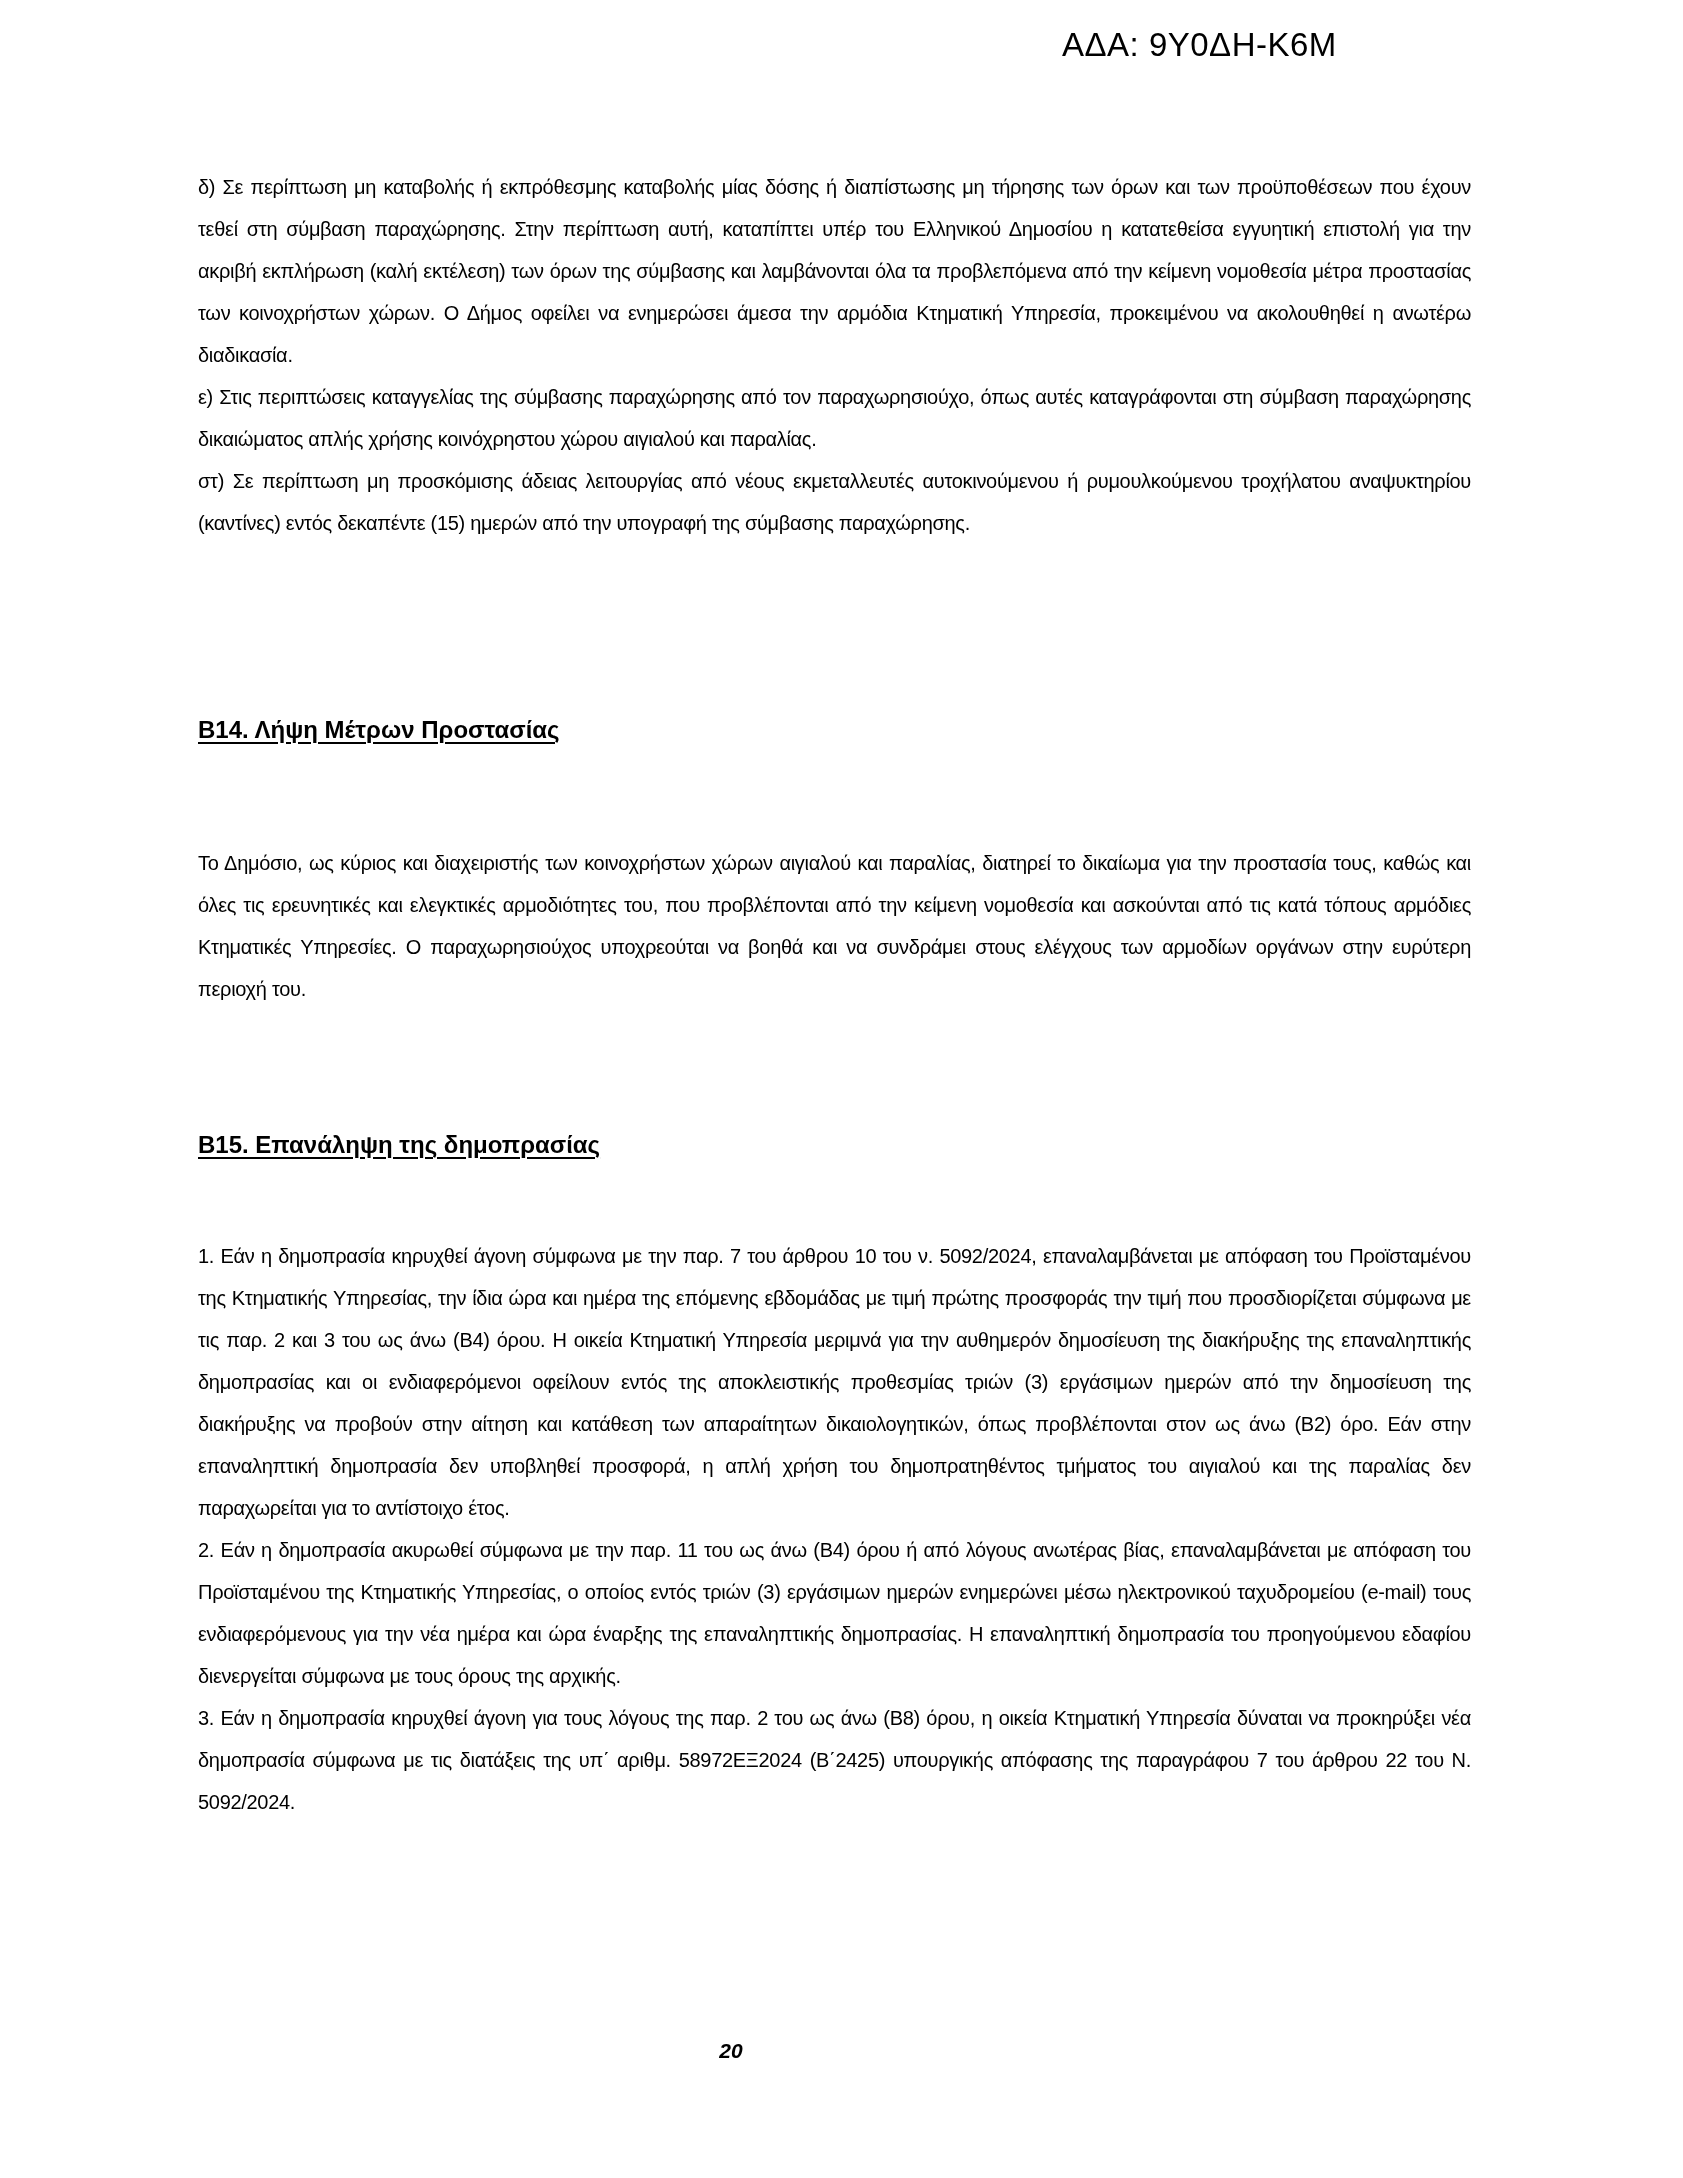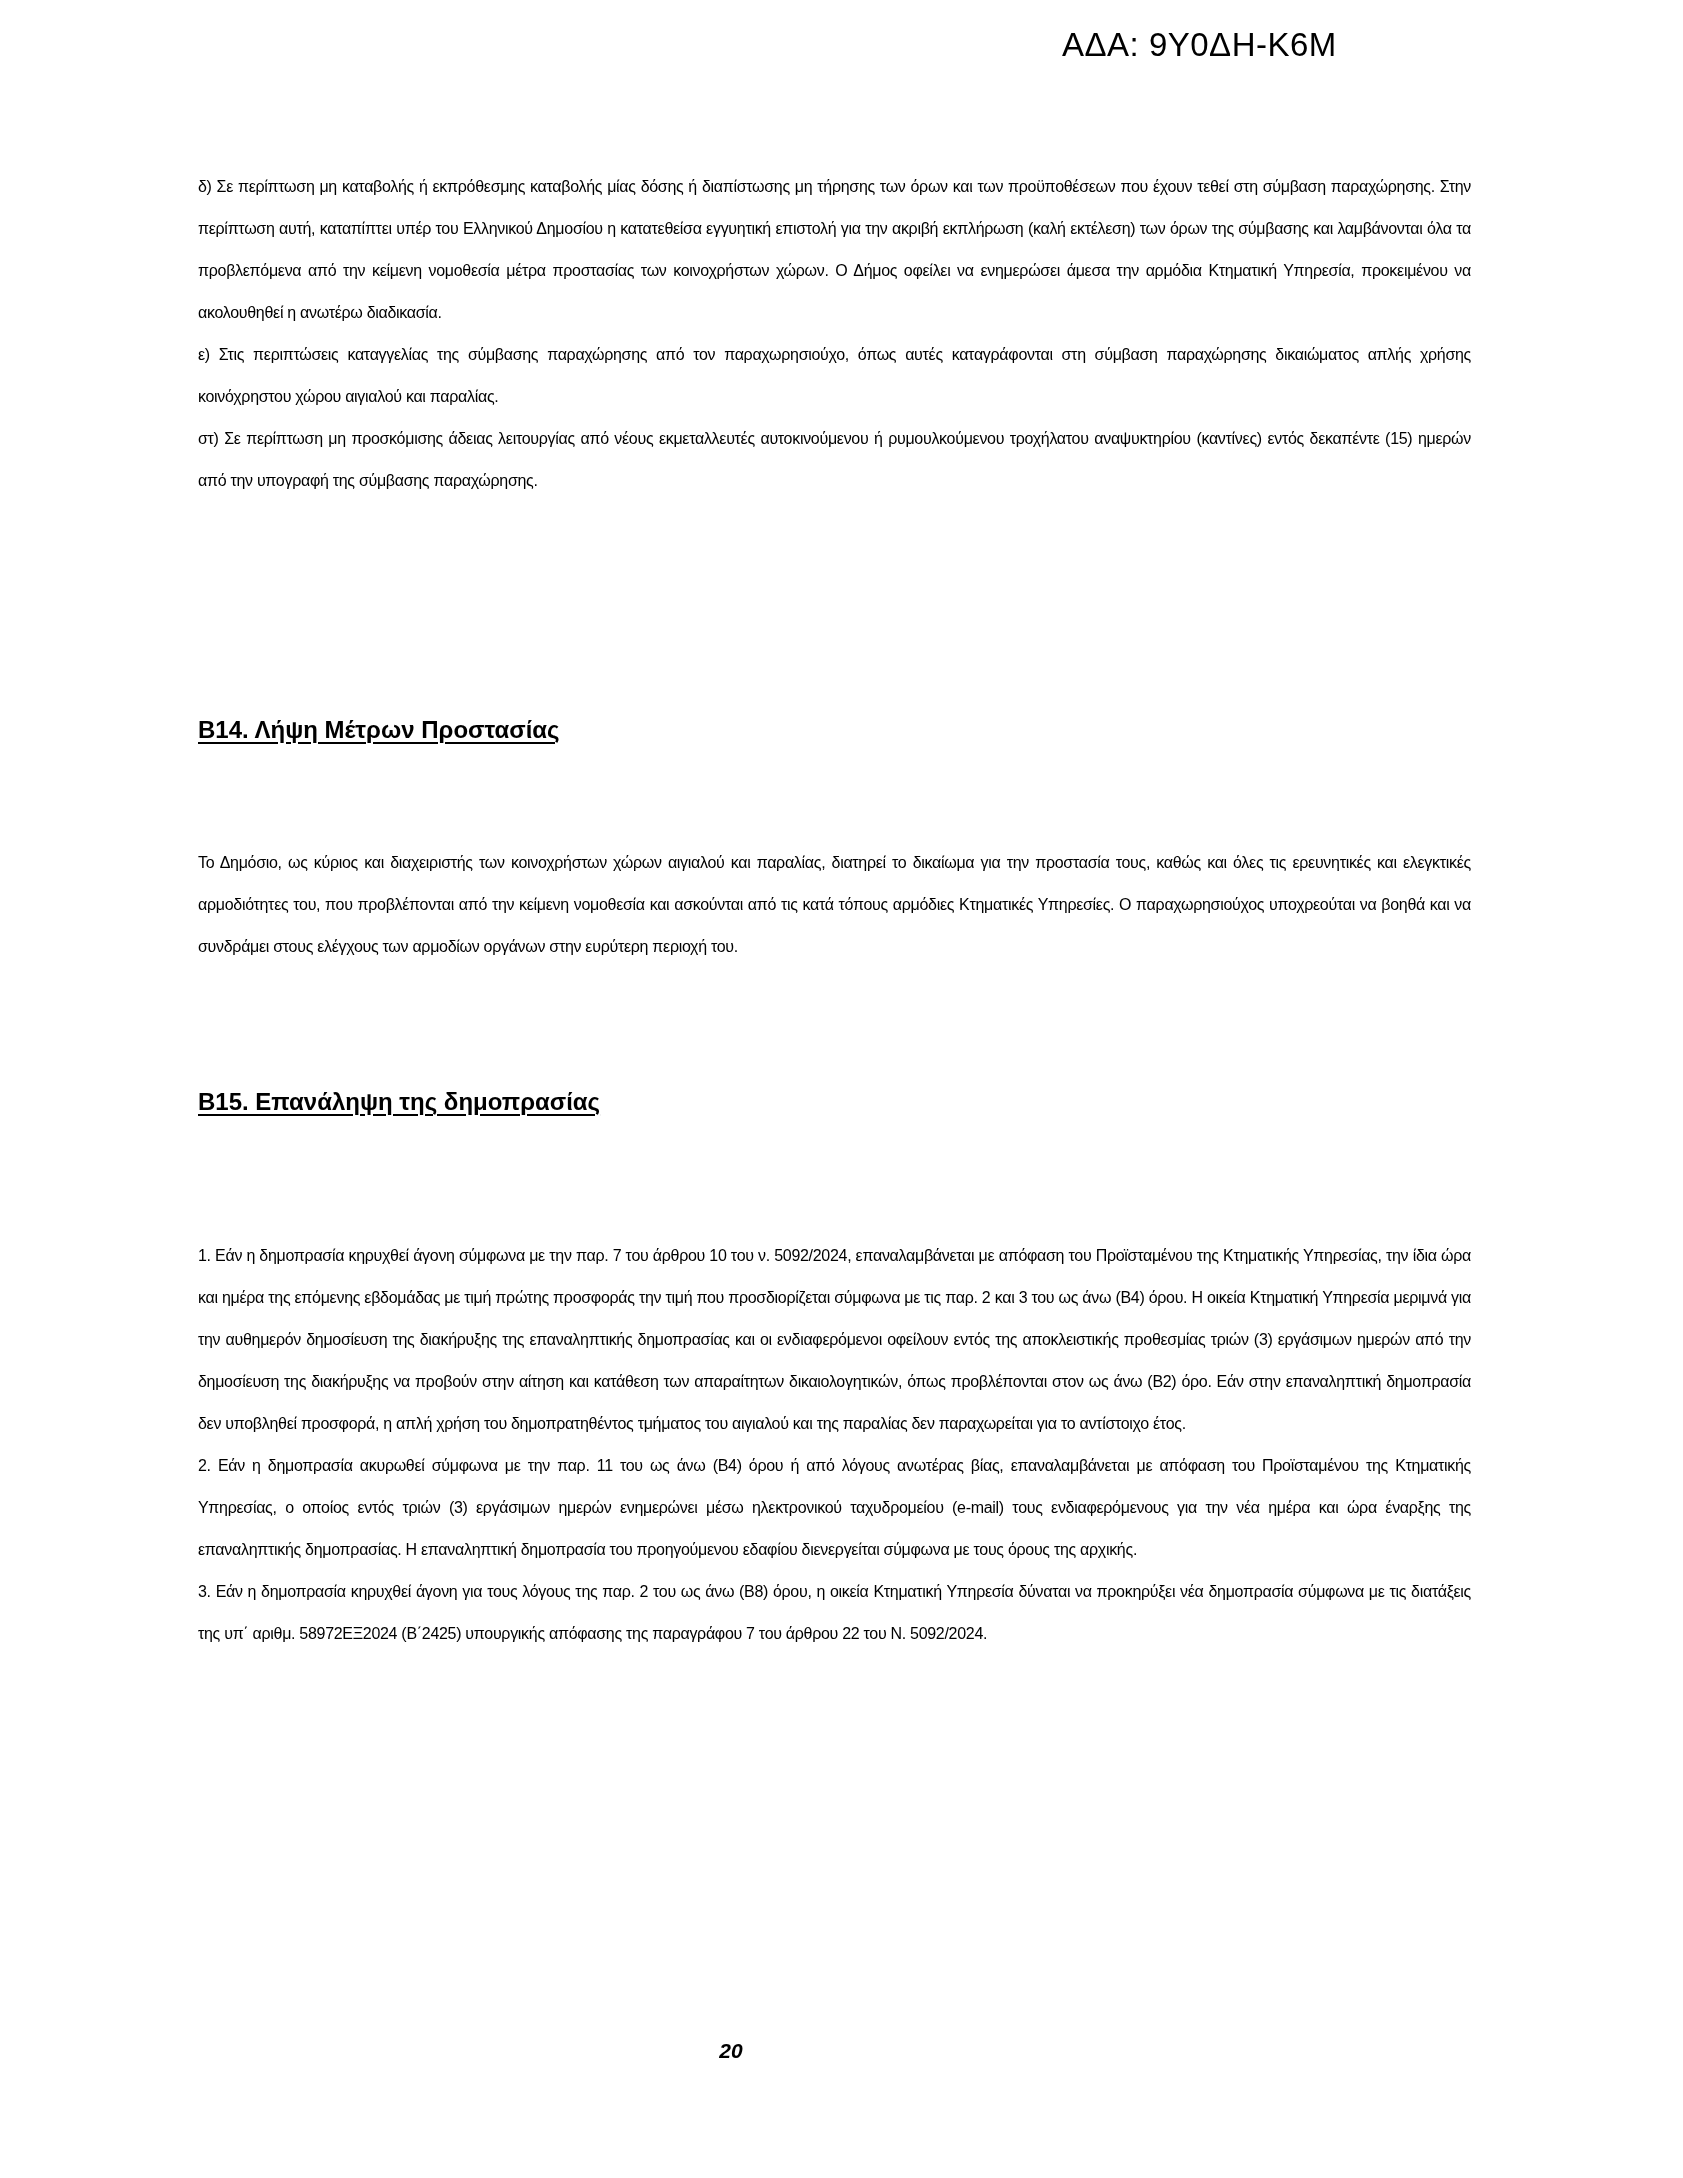--- a/index.html
+++ b/index.html
@@ -1,18 +1,18 @@
 <!DOCTYPE html>
 <html><head>
   <meta charset="utf-8">
   <style>
     html, body { margin:0; padding:0; background:#ffffff; }
     body { width:1683px; height:2178px; position:relative; overflow:hidden; color:#000; }
     .ada { position:absolute; left:1062px; top:26px; font-family:"Liberation Sans", sans-serif; font-size:33px; letter-spacing:0.5px; color:#000; }
-    .block { position:absolute; left:198px; width:1273px; font-family:"Liberation Sans", sans-serif; font-size:16px; line-height:42px; text-align:justify; }
+    .block { position:absolute; left:198px; width:1273px; font-family:"Liberation Sans", sans-serif; font-size:20px; line-height:42px; text-align:justify; }
     .block p { margin:0; }
     .block p.last { text-align:left; }
     .heading { position:absolute; left:198px; font-family:"Liberation Sans", sans-serif; font-size:24px; font-weight:bold; text-decoration:underline; text-underline-offset:4px; text-decoration-thickness:2px; }
     .pagenum { position:absolute; left:0; width:1462px; top:2039px; text-align:center; font-family:"Liberation Sans", sans-serif; font-size:21px; font-weight:bold; font-style:italic; }
     .narrow { letter-spacing:-0.3px; }
   </style>
 </head>
 <body>
 
 <div class="ada">ΑΔΑ: 9Υ0ΔΗ-Κ6Μ</div>
@@ -22,21 +22,21 @@
   <p class="narrow">ε) Στις περιπτώσεις καταγγελίας της σύμβασης παραχώρησης από τον παραχωρησιούχο, όπως αυτές καταγράφονται στη σύμβαση παραχώρησης δικαιώματος απλής χρήσης κοινόχρηστου χώρου αιγιαλού και παραλίας.</p>
   <p class="narrow">στ) Σε περίπτωση μη προσκόμισης άδειας λειτουργίας από νέους εκμεταλλευτές αυτοκινούμενου ή ρυμουλκούμενου τροχήλατου αναψυκτηρίου (καντίνες) εντός δεκαπέντε (15) ημερών από την υπογραφή της σύμβασης παραχώρησης.</p>
 </div>
 
 <div class="heading" style="top:716px;">Β14. Λήψη Μέτρων Προστασίας</div>
 
 <div class="block" style="top:842px;">
   <p class="narrow">Το Δημόσιο, ως κύριος και διαχειριστής των κοινοχρήστων χώρων αιγιαλού και παραλίας, διατηρεί το δικαίωμα για την προστασία τους, καθώς και όλες τις ερευνητικές και ελεγκτικές αρμοδιότητες του, που προβλέπονται από την κείμενη νομοθεσία και ασκούνται από τις κατά τόπους αρμόδιες Κτηματικές Υπηρεσίες. Ο παραχωρησιούχος υποχρεούται να βοηθά και να συνδράμει στους ελέγχους των αρμοδίων οργάνων στην ευρύτερη περιοχή του.</p>
 </div>
 
-<div class="heading" style="top:1088px;">Β15. Επανάληψη της δημοπρασίας</div>
+<div class="heading" style="top:1131px;">Β15. Επανάληψη της δημοπρασίας</div>
 
 <div class="block" style="top:1235px;">
   <p class="narrow">1. Εάν η δημοπρασία κηρυχθεί άγονη σύμφωνα με την παρ. 7 του άρθρου 10 του ν. 5092/2024, επαναλαμβάνεται με απόφαση  του Προϊσταμένου της Κτηματικής Υπηρεσίας, την ίδια ώρα και ημέρα της επόμενης εβδομάδας με τιμή πρώτης προσφοράς την τιμή που προσδιορίζεται σύμφωνα με τις παρ. 2 και 3 του ως άνω (Β4) όρου. Η οικεία Κτηματική Υπηρεσία μεριμνά για την αυθημερόν δημοσίευση της διακήρυξης της επαναληπτικής δημοπρασίας και οι ενδιαφερόμενοι οφείλουν εντός της αποκλειστικής προθεσμίας τριών (3) εργάσιμων ημερών από την δημοσίευση της διακήρυξης να προβούν στην αίτηση και κατάθεση των απαραίτητων δικαιολογητικών, όπως προβλέπονται στον ως άνω (Β2) όρο. Εάν στην  επαναληπτική δημοπρασία δεν υποβληθεί προσφορά, η απλή χρήση του δημοπρατηθέντος τμήματος του αιγιαλού και της παραλίας δεν παραχωρείται για  το αντίστοιχο έτος.</p>
   <p class="narrow">2. Εάν η δημοπρασία ακυρωθεί σύμφωνα με την παρ. 11 του ως άνω (Β4) όρου ή από λόγους ανωτέρας βίας, επαναλαμβάνεται με απόφαση του Προϊσταμένου της Κτηματικής Υπηρεσίας, ο οποίος εντός τριών (3) εργάσιμων ημερών ενημερώνει μέσω ηλεκτρονικού ταχυδρομείου (e-mail) τους ενδιαφερόμενους για την νέα ημέρα και ώρα έναρξης της επαναληπτικής δημοπρασίας. Η επαναληπτική δημοπρασία του προηγούμενου εδαφίου διενεργείται σύμφωνα με τους όρους της αρχικής.</p>
   <p class="narrow">3. Εάν η δημοπρασία κηρυχθεί άγονη για τους λόγους της παρ. 2 του  ως άνω (Β8) όρου, η οικεία Κτηματική Υπηρεσία δύναται να προκηρύξει νέα δημοπρασία σύμφωνα με τις διατάξεις της υπ΄ αριθμ. 58972ΕΞ2024 (Β΄2425)  υπουργικής απόφασης της  παραγράφου 7 του άρθρου 22 του Ν. 5092/2024.</p>
 </div>
 
 <div class="pagenum">20</div>
 
 

